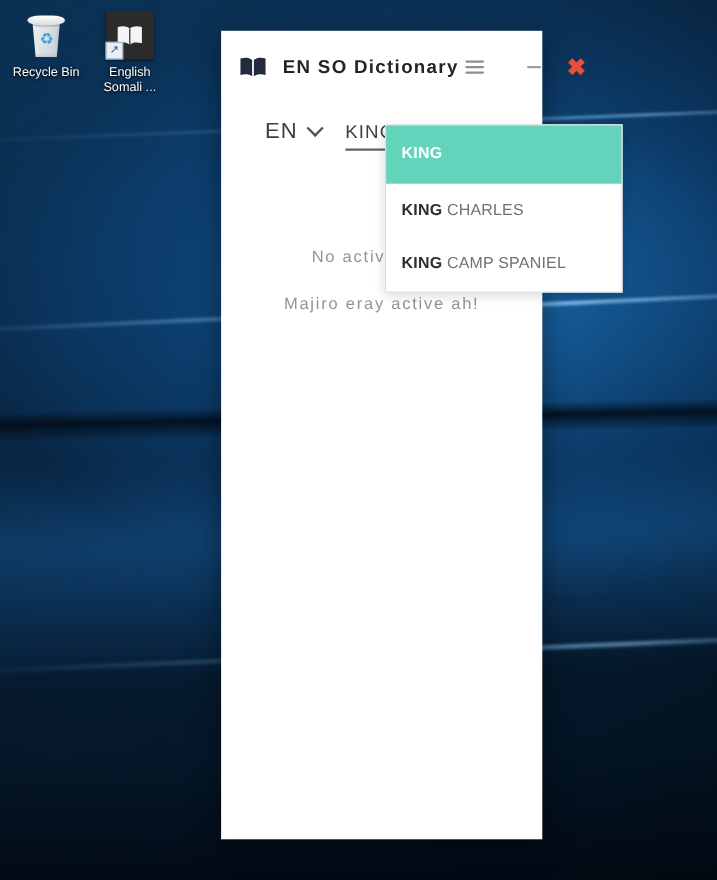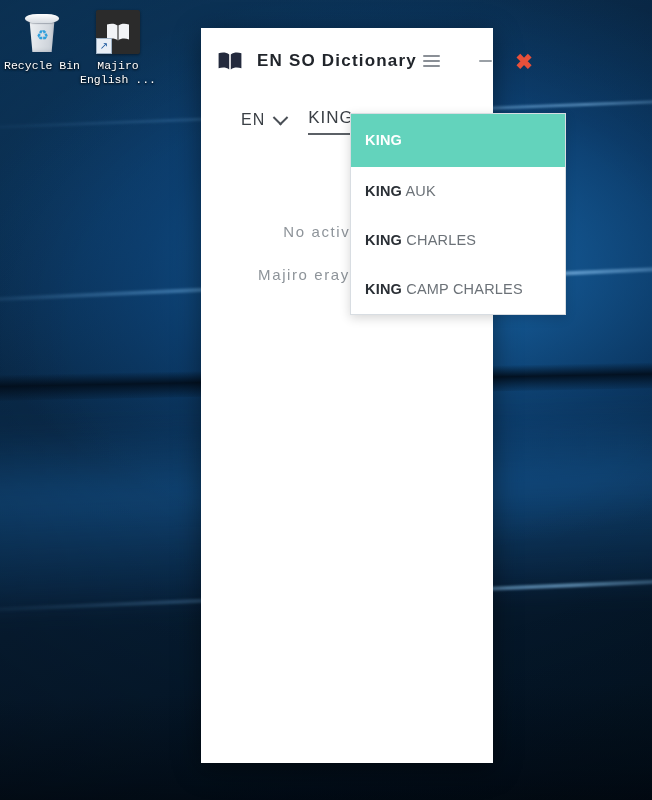--- a/index.html
+++ b/index.html
@@ -84,21 +84,21 @@
     user-select: none;
   }
   .desk-icon .glyphbox {
     height: 48px;
     display: flex;
     align-items: center;
     justify-content: center;
     margin-bottom: 3px;
     position: relative;
   }
-  .desk-label { display: block; font-family: Liberation Mono, monospace; }
+  .desk-label { display: block; }
 
   
   .bin {
     position: relative;
     width: 36px;
     height: 40px;
   }
   .bin-body {
     position: absolute;
     left: 3px; top: 7px;
@@ -221,21 +221,21 @@
     box-sizing: border-box;
   }
   .lang-select {
     display: flex;
     align-items: center;
     margin-right: 22px;
     padding-bottom: 6px;
     cursor: pointer;
   }
   .lang-code {
-    font-size: 16px;
+    font-size: 20px;
     color: #3b4046;
     letter-spacing: 1px;
   }
   .chev {
     margin-left: 10px;
     width: 9px; height: 9px;
     border-right: 2px solid #4a4f56;
     border-bottom: 2px solid #4a4f56;
     transform: rotate(45deg) translate(-2px,-2px);
   }
@@ -329,22 +329,22 @@
     <div class="glyphbox">
       <div class="tile">
         <svg width="26" height="20" viewBox="0 0 26 20" aria-hidden="true">
           <path d="M13 4 C10 1.4 6 1.4 2 2.6 L2 17.4 C6 16.2 10 16.2 13 18.6 Z" fill="#f2f4f7"></path>
           <path d="M13 4 C16 1.4 20 1.4 24 2.6 L24 17.4 C20 16.2 16 16.2 13 18.6 Z" fill="#f2f4f7"></path>
           <path d="M13 4 L13 18.6" stroke="#2b2b2b" stroke-width="1.1" fill="none"></path>
         </svg>
         <div class="shortcut-arrow">↗</div>
       </div>
     </div>
-    <span class="desk-label">Majiro</span>
-    <span class="desk-label">English ...</span>
+    <span class="desk-label">English</span>
+    <span class="desk-label">Somali ...</span>
   </div>
 
   <div id="app-window">
 
     <div class="titlebar">
       <span class="book-logo">
         <svg width="26" height="20" viewBox="0 0 26 20" aria-hidden="true">
           <path d="M12.2 3.6 C9.2 1.2 5.6 1.2 1.6 2.2 L1.6 17.2 C5.6 16.2 9.2 16.2 12.2 18.4 Z" fill="#232a3d"></path>
           <path d="M13.8 3.6 C16.8 1.2 20.4 1.2 24.4 2.2 L24.4 17.2 C20.4 16.2 16.8 16.2 13.8 18.4 Z" fill="#232a3d"></path>
         </svg>
@@ -380,24 +380,21 @@
     <div class="body-area">
       <div class="msg">No active word!</div>
       <div class="msg">Majiro eray active ah!</div>
     </div>
 
     <div class="suggest">
       <div class="suggest-item active">
         <b>KING</b><span></span>
       </div>
       <div class="suggest-item">
-        <b>KING</b><span> AUK</span>
+        <b>KING</b><span> CHARLES</span>
       </div>
       <div class="suggest-item">
-        <b>KING</b><span> CHARLES</span>
-      </div>
-      <div class="suggest-item">
-        <b>KING</b><span> CAMP CHARLES</span>
+        <b>KING</b><span> CAMP SPANIEL</span>
       </div>
     </div>
 
   </div>
 </div>
 
 </body></html>

